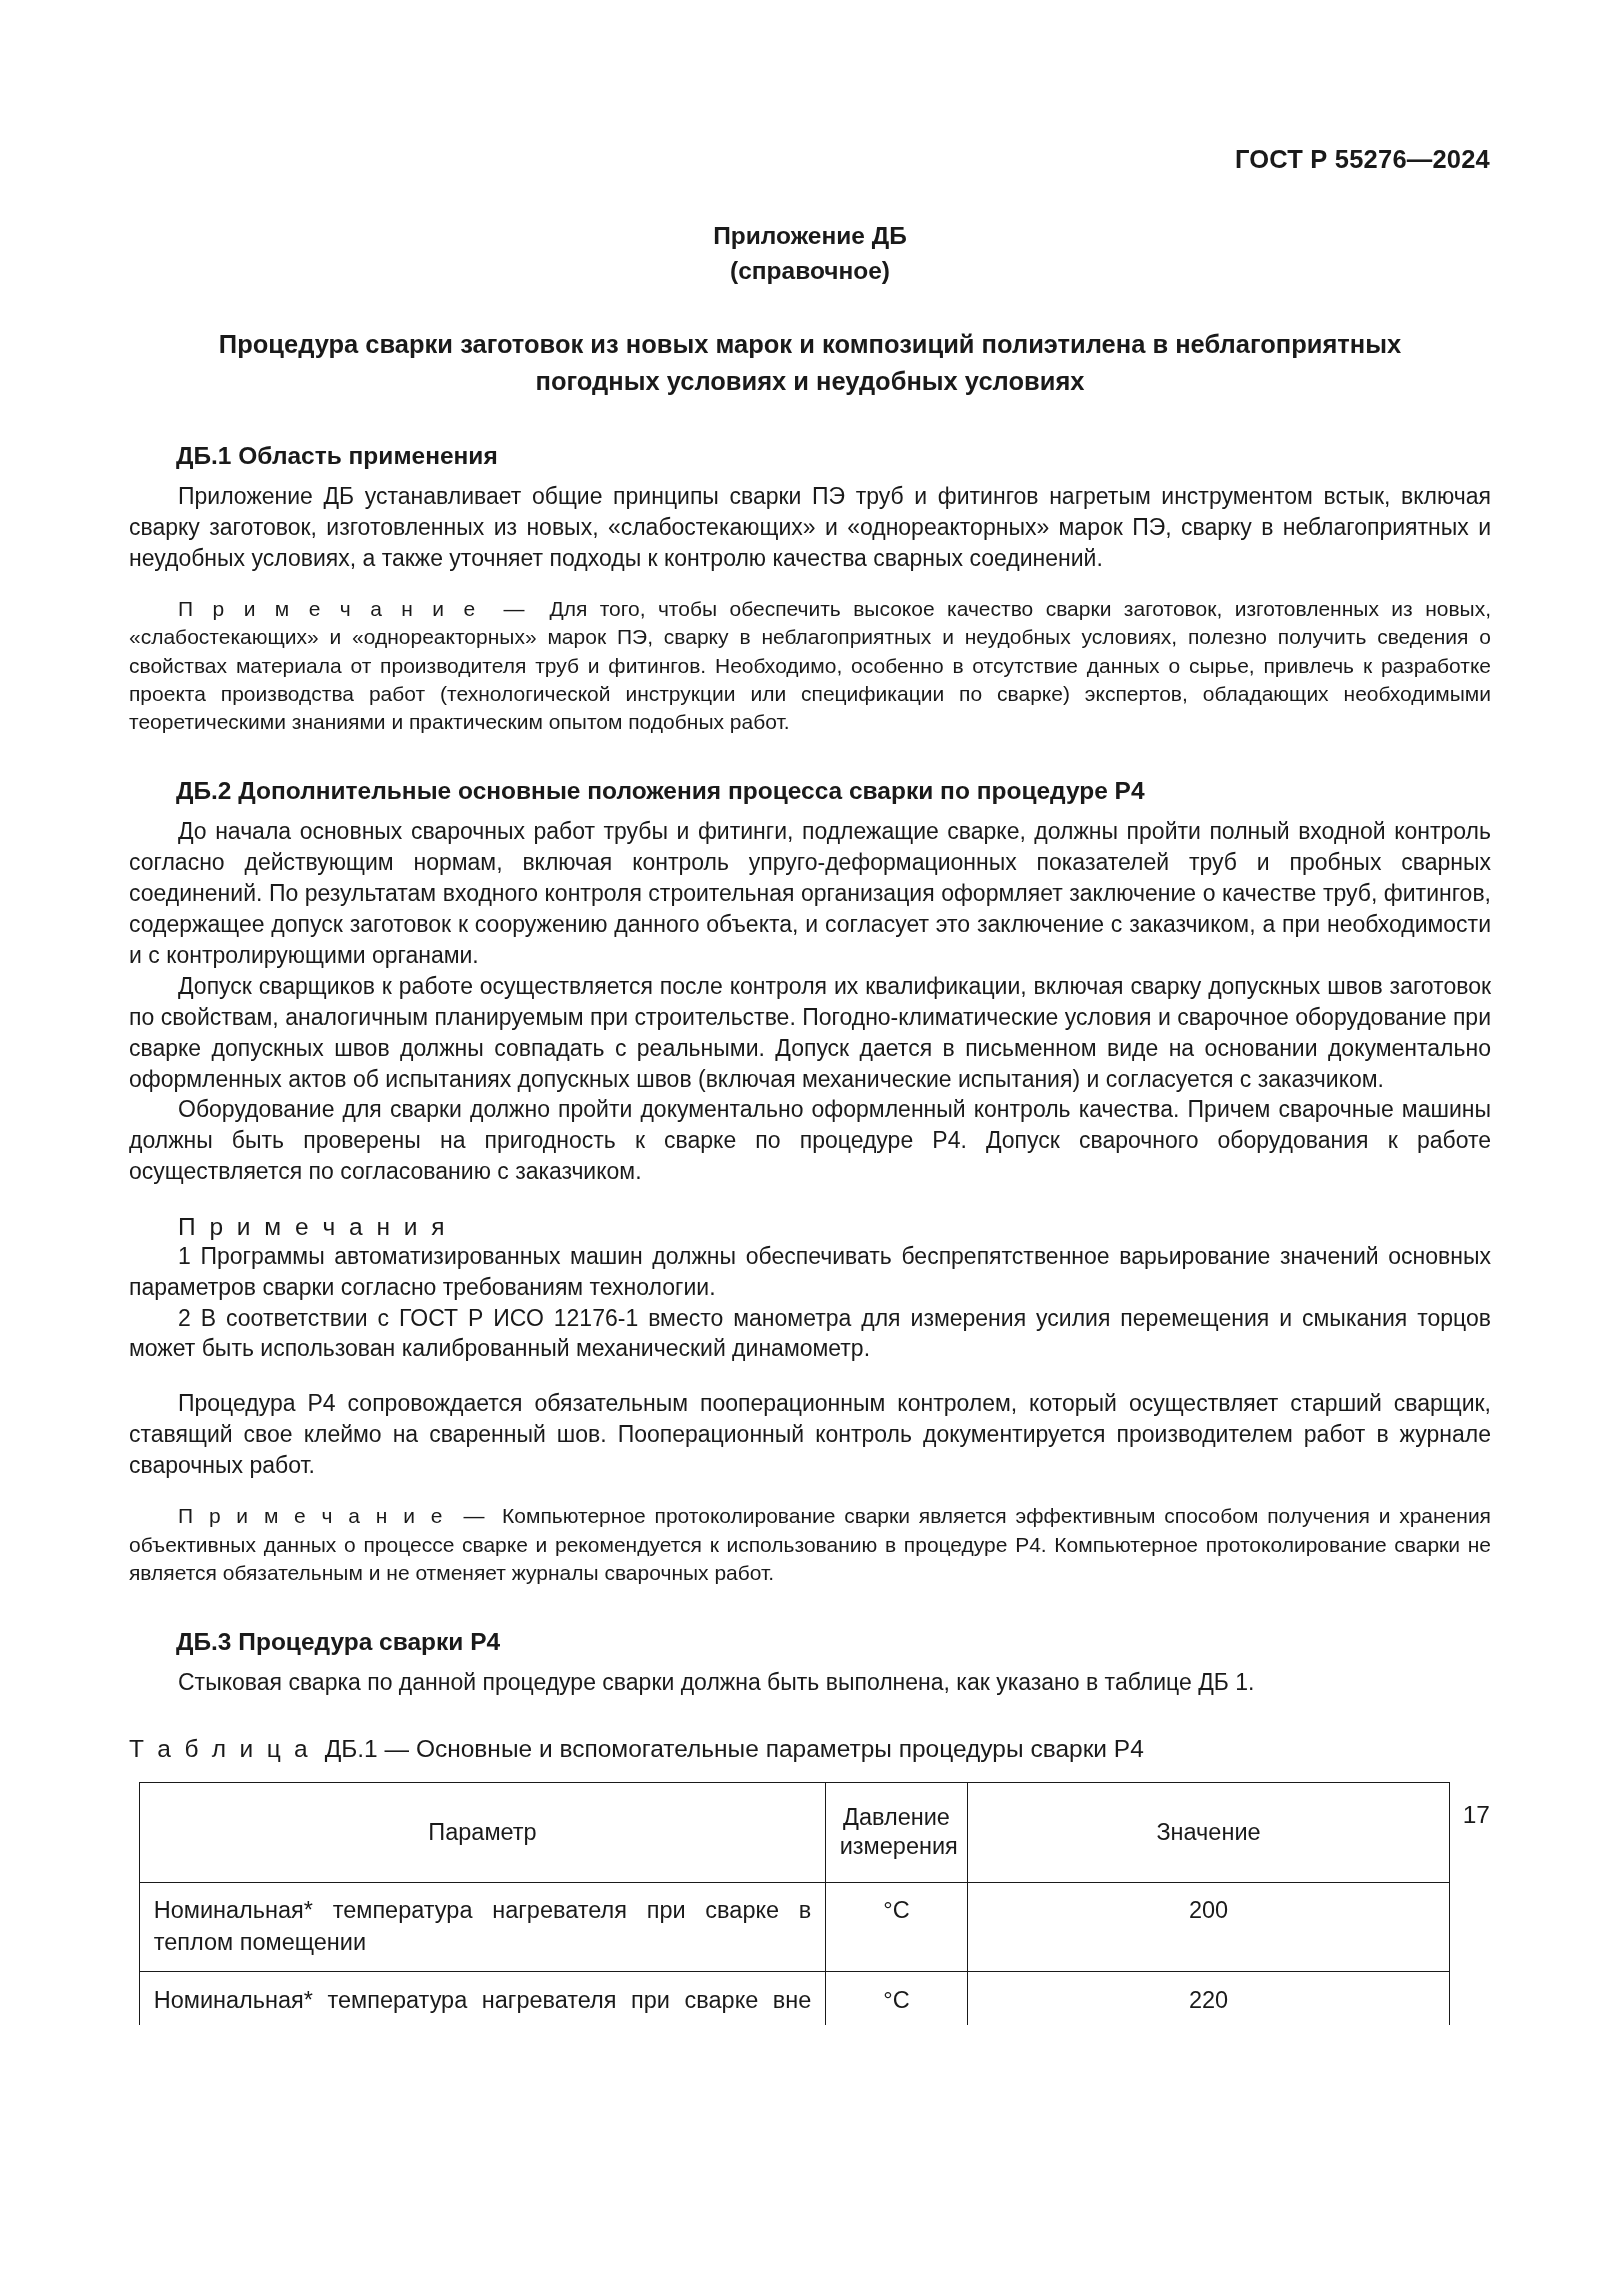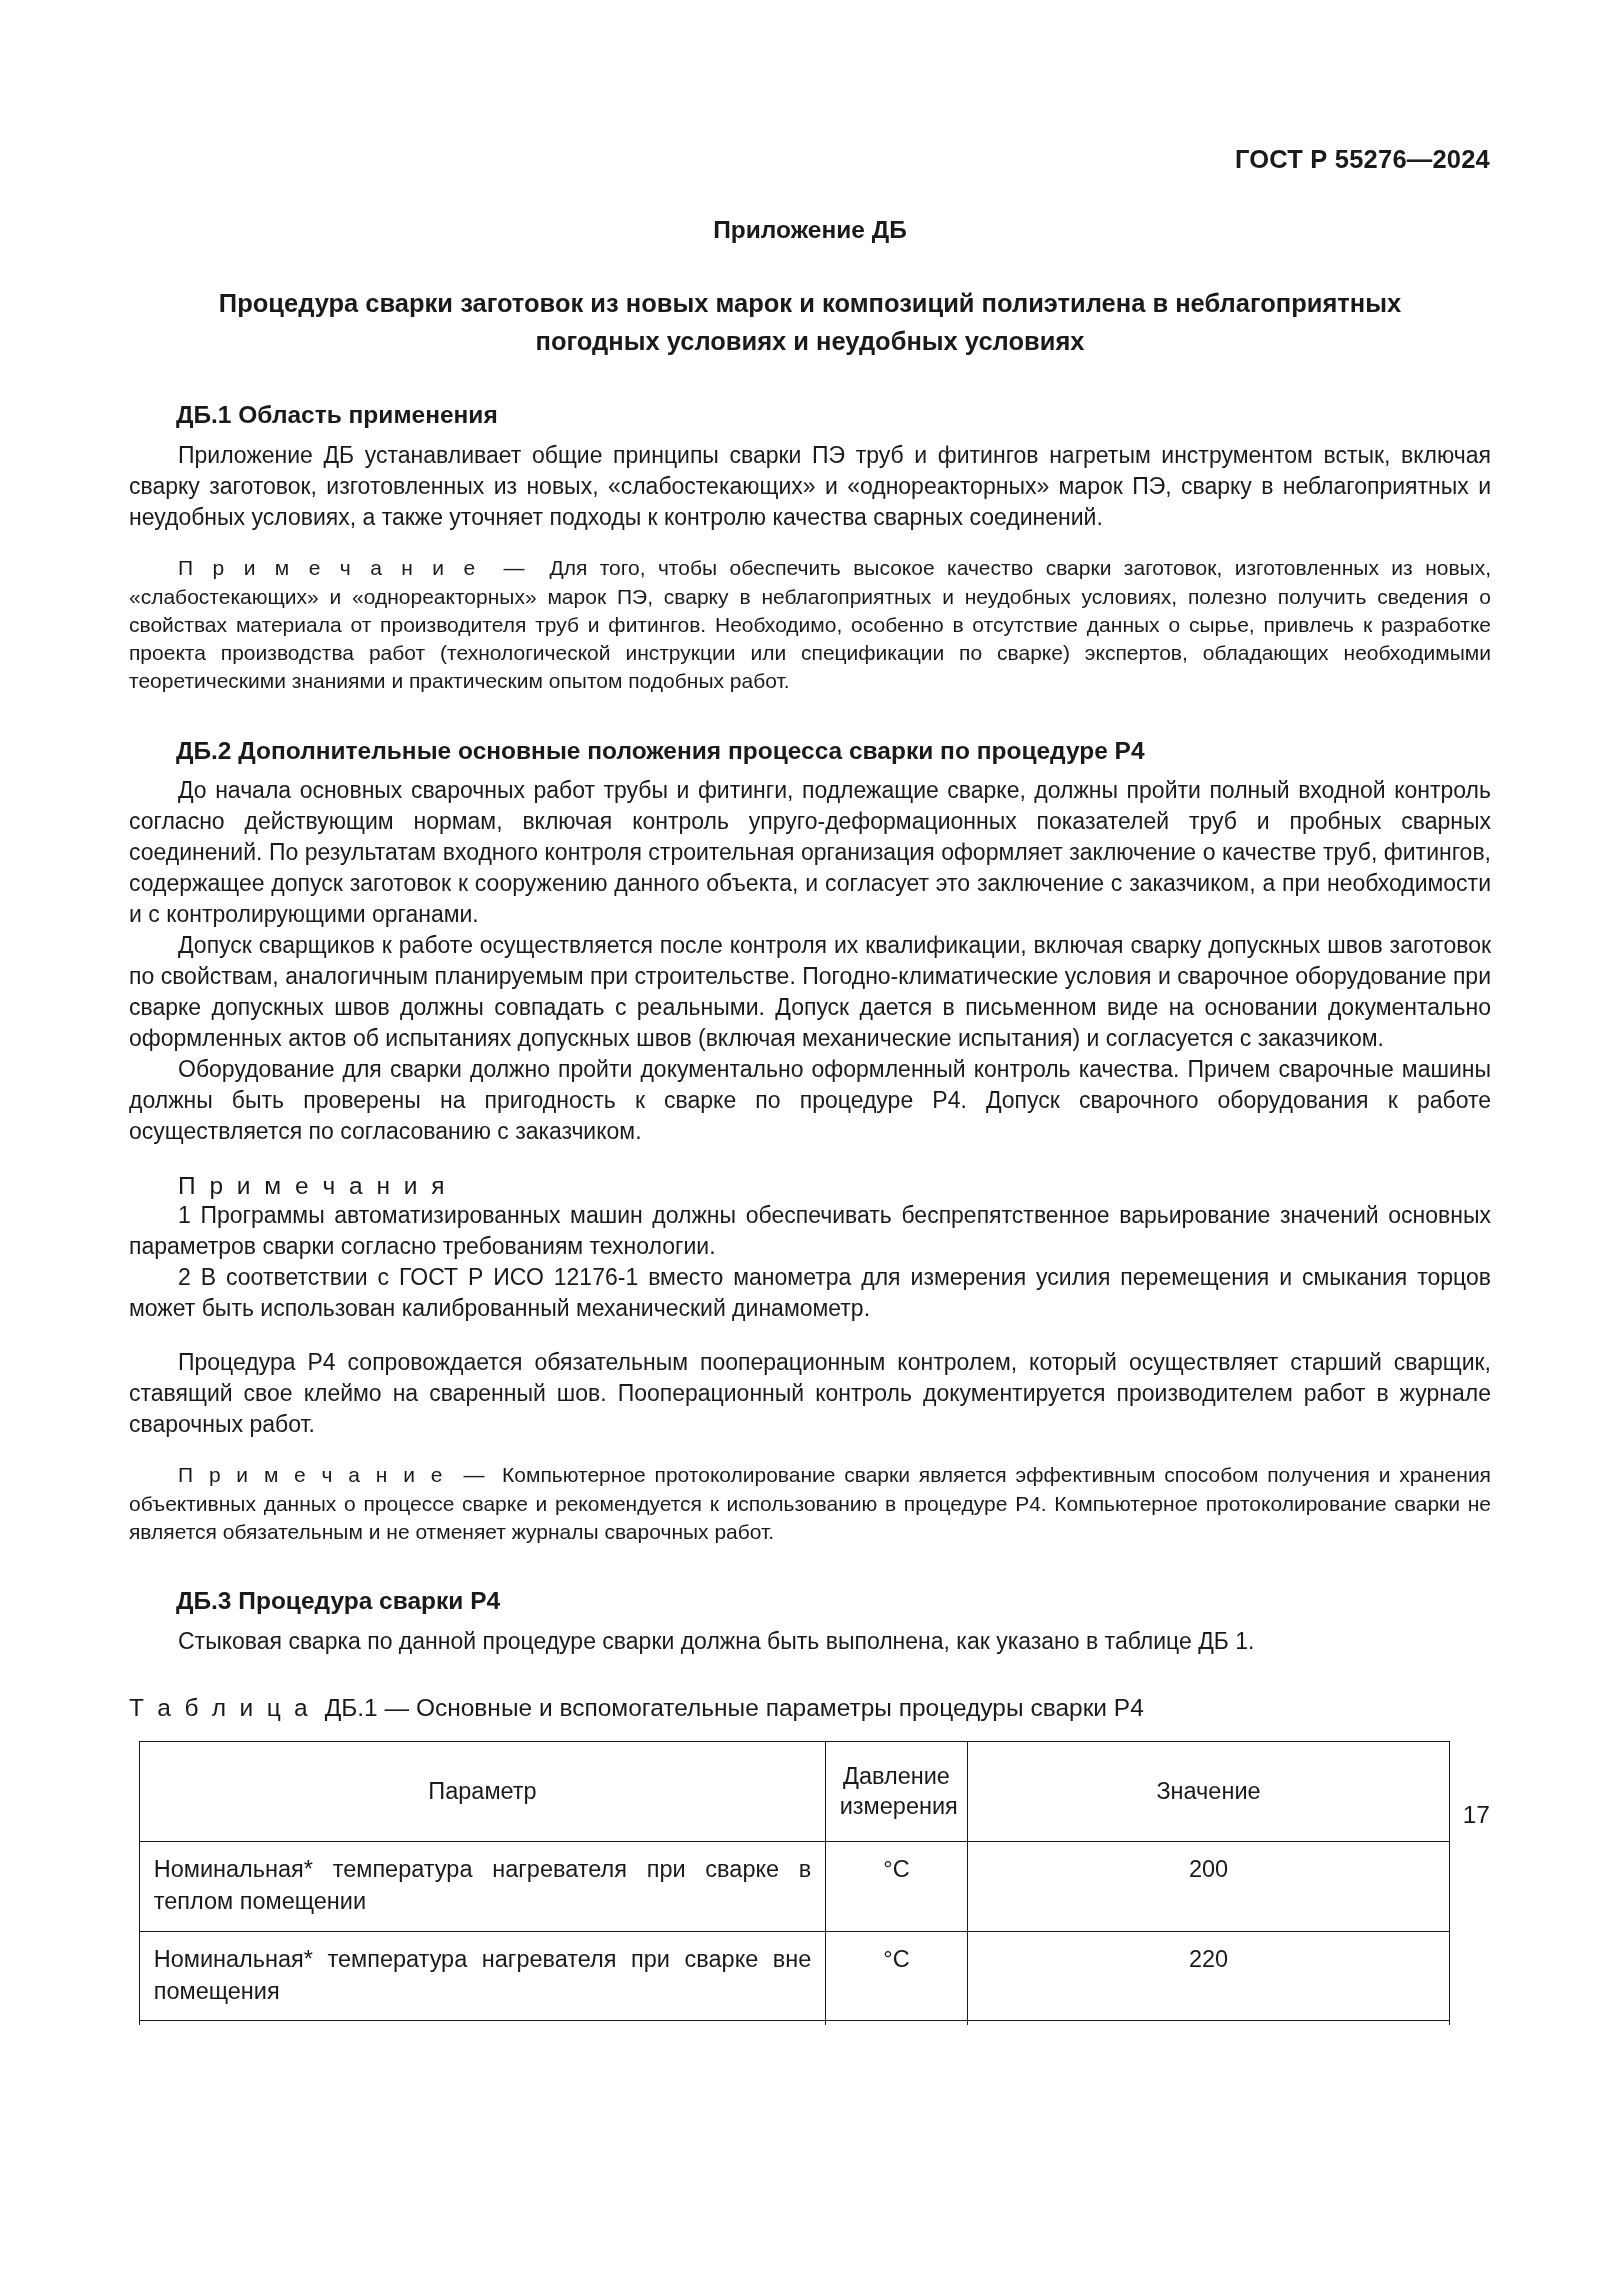--- a/index.html
+++ b/index.html
@@ -29,21 +29,21 @@
     right: 131px;
     font-size: 25.5px;
     font-weight: bold;
     letter-spacing: 0.2px;
     white-space: nowrap;
   }
 
   
   .content {
     position: absolute;
-    top: 213px;
+    top: 219px;
     left: 129px;
     width: 1362px;
   }
 
   .annex-line {
     text-align: center;
     font-size: 24.5px;
     font-weight: bold;
     line-height: 1.42;
   }
@@ -183,20 +183,21 @@
 </head>
 <body>
 
 <div class="page">
 
   <div class="doc-header">ГОСТ Р 55276—2024</div>
 
   <div class="content">
 
     <div class="annex-line">Приложение ДБ</div>
+    <div class="annex-sub">(справочное)</div>
 
     <div class="annex-title">Процедура сварки заготовок из новых марок и композиций полиэтилена в неблагоприятных погодных условиях и неудобных условиях</div>
 
     <div class="sec-head">ДБ.1 Область применения</div>
 
     <p class="body first">Приложение ДБ устанавливает общие принципы сварки ПЭ труб и фитингов нагретым инструментом встык, включая сварку заготовок, изготовленных из новых, «слабостекающих» и «однореакторных» марок ПЭ, сварку в неблагоприятных и неудобных условиях, а также уточняет подходы к контролю качества сварных соединений.</p>
 
     <p class="note">
       <span class="sp-label">П р и м е ч а н и е</span><span class="note-dash">&nbsp; </span><span class="note-dash">—</span><span>&nbsp; </span><span>Для того, чтобы обеспечить высокое качество сварки заготовок, изготовленных из новых, «слабостекающих» и «однореакторных» марок ПЭ, сварку в неблагоприятных и неудобных условиях, полезно получить сведения о свойствах материала от производителя труб и фитингов. Необходимо, особенно в отсутствие данных о сырье, привлечь к разработке проекта производства работ (технологической инструкции или спецификации по сварке) экспертов, обладающих необходимыми теоретическими знаниями и практическим опытом подобных работ.</span>
     </p>

